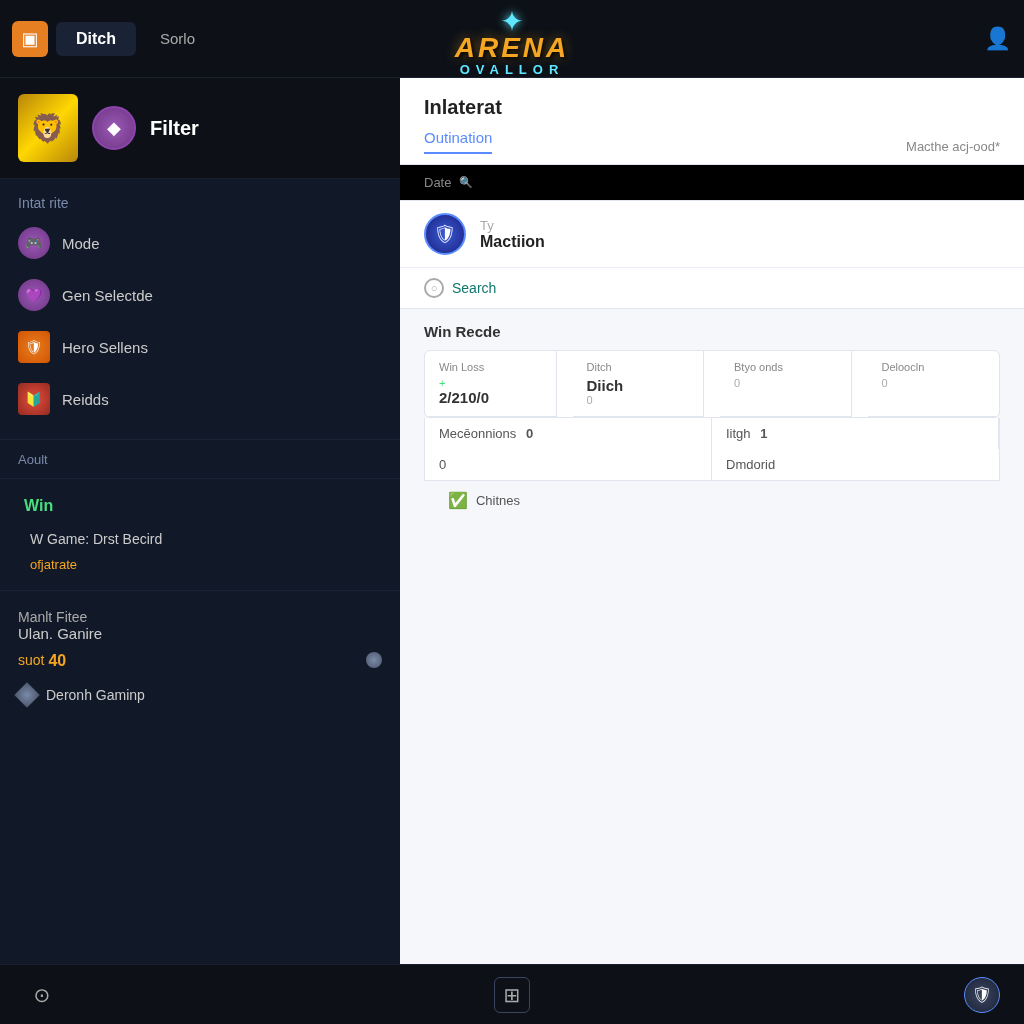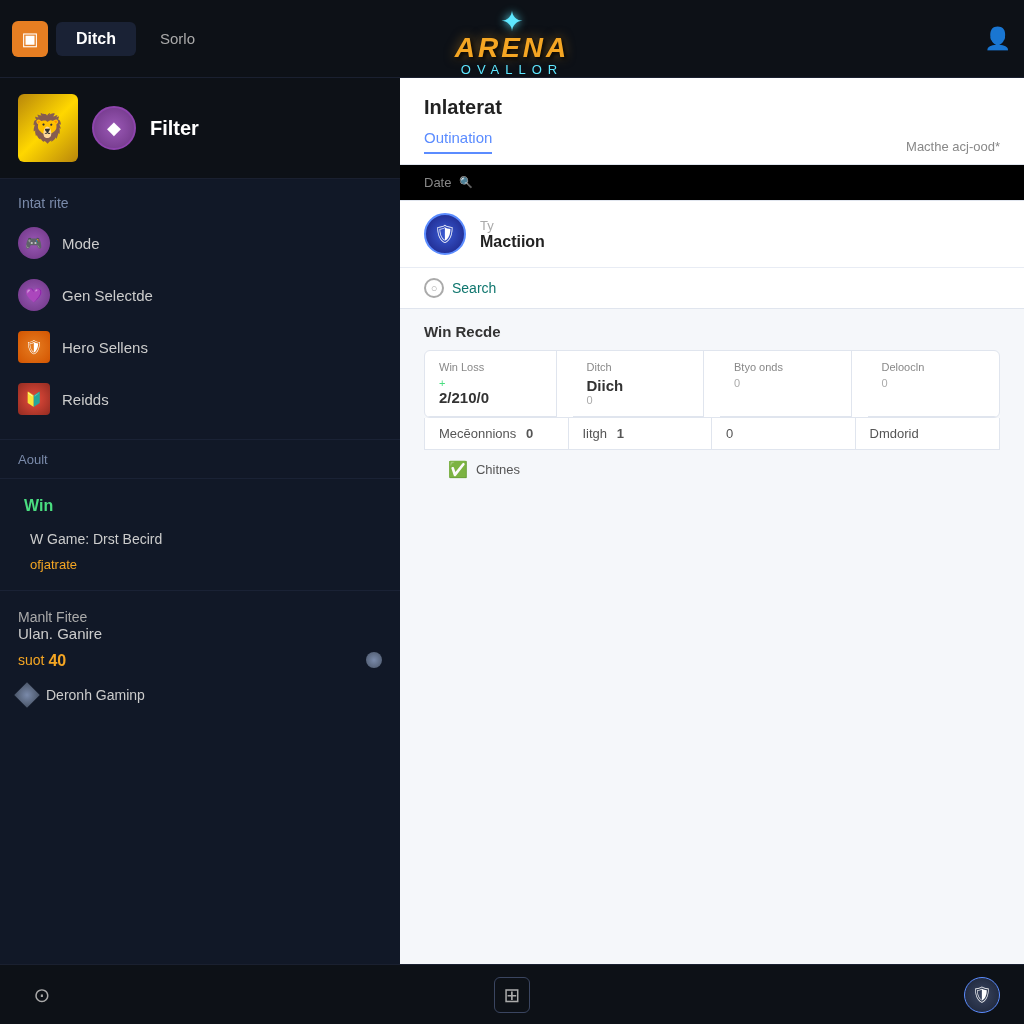--- a/index.html
+++ b/index.html
@@ -74,21 +74,21 @@
       color: #f5a623;
       text-shadow: 2px 2px 4px #000, 0 0 12px #f5a62380;
       letter-spacing: 3px;
       font-style: italic;
       line-height: 1;
     }
     .logo-subtitle {
       font-size: 13px;
       color: #5ee7ff;
       letter-spacing: 6px;
-      font-weight: normal;
+      font-weight: bold;
     }
     .logo-gem {
       font-size: 28px;
       color: #5ee7ff;
       text-shadow: 0 0 10px #5ee7ff;
       display: block;
       text-align: center;
       margin-bottom: -4px;
     }
     .top-bar-right {
@@ -431,21 +431,21 @@
       font-size: 11px;
       color: #aaa;
     }
     .stat-plus {
       font-size: 11px;
       color: #4ade80;
     }
 
     .detail-row {
       display: grid;
-      grid-template-columns: repeat(4, 1fr);
+      grid-template-columns: repeat(2, 1fr);
       gap: 0;
       background: #fff;
       border-left: 1px solid #e0e5ee;
       border-right: 1px solid #e0e5ee;
       border-bottom: 1px solid #e0e5ee;
     }
     .detail-cell {
       padding: 8px 14px;
       border-right: 1px solid #e0e5ee;
       font-size: 13px;

